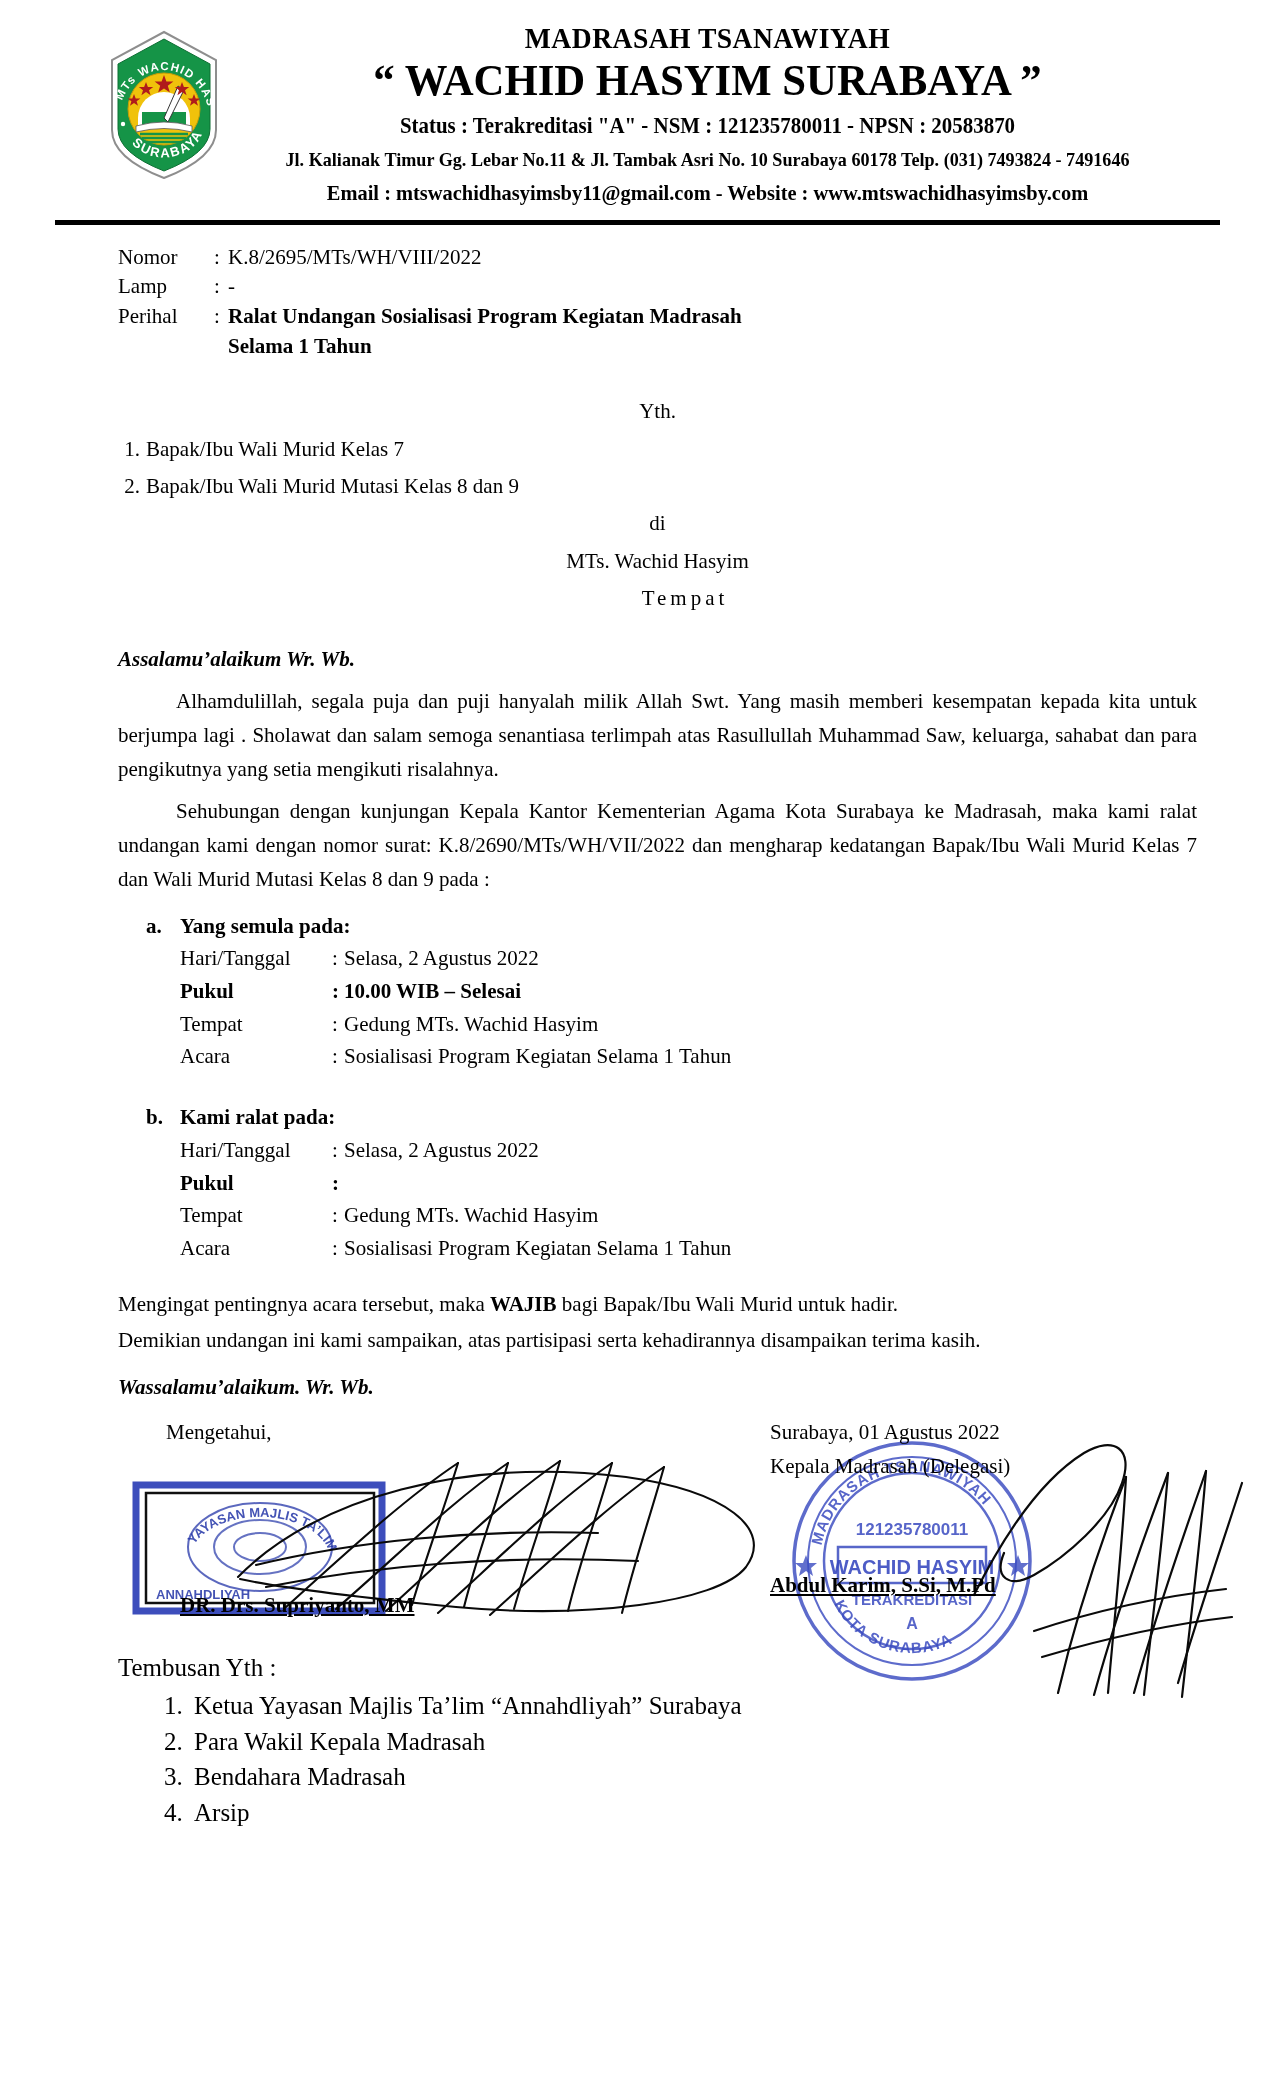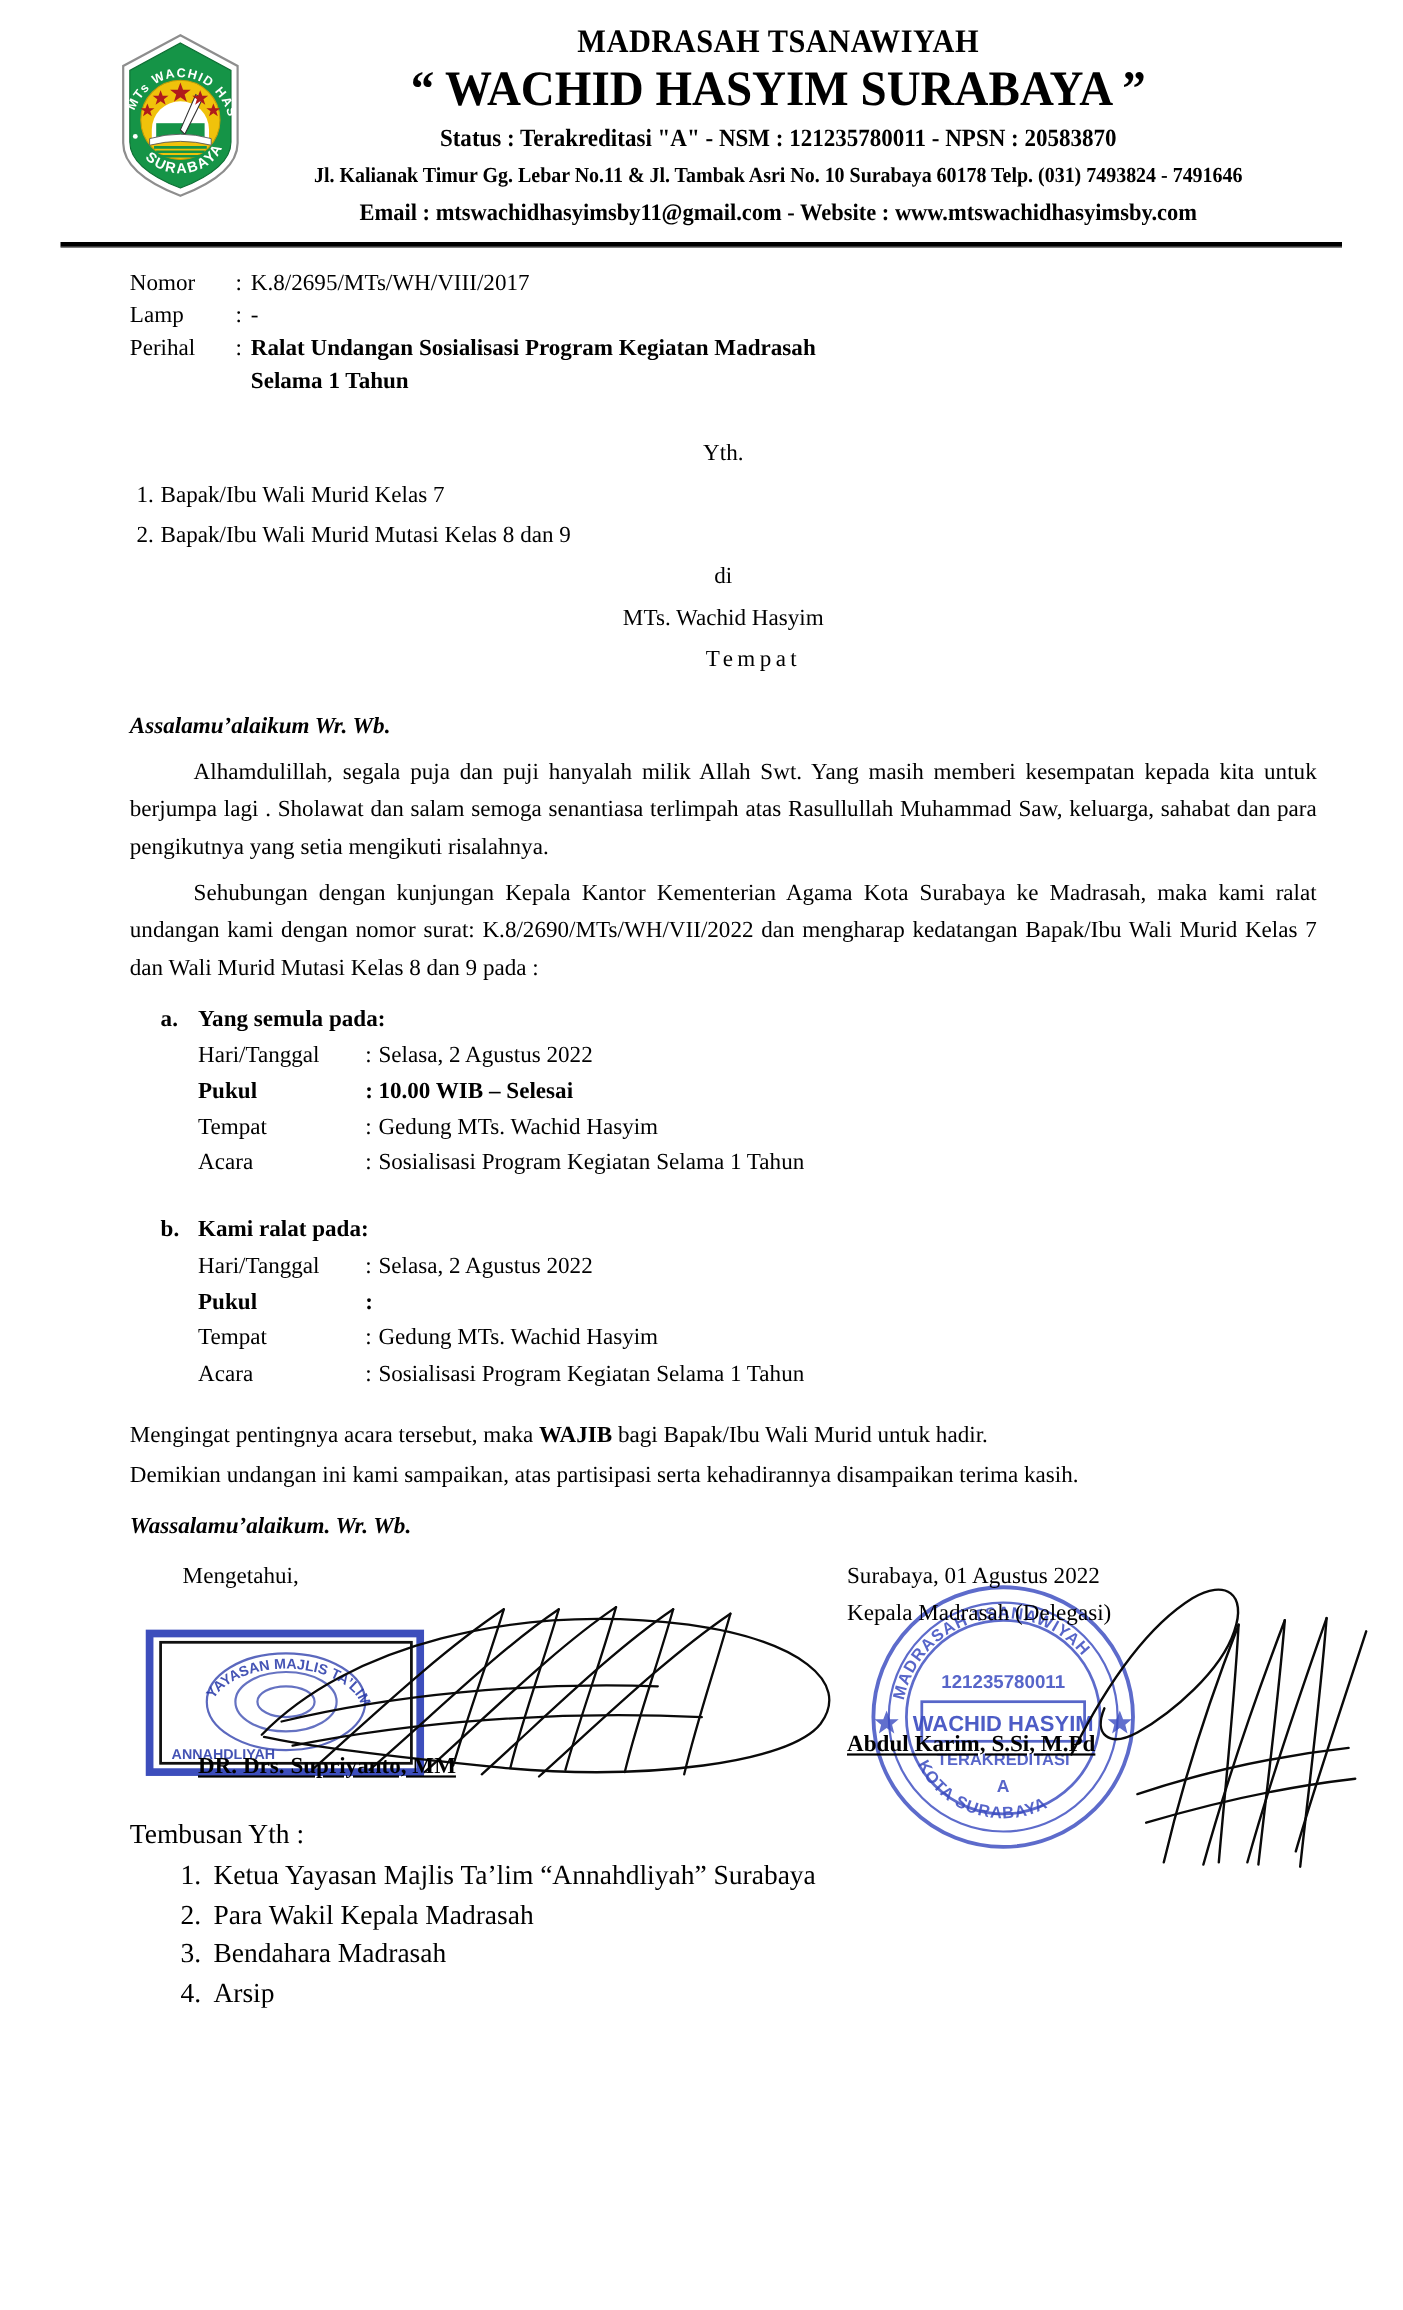--- a/index.html
+++ b/index.html
@@ -222,21 +222,21 @@
   </div>
 
   <div class="kop-rule"></div>
 
   <div class="content">
 
     <div class="ref-table">
       <div class="ref-row">
         <span class="ref-label">Nomor</span>
         <span class="ref-colon">:</span>
-        <span class="ref-value">K.8/2695/MTs/WH/VIII/2017</span>
+        <span class="ref-value">K.8/2695/MTs/WH/VIII/2022</span>
       </div>
       <div class="ref-row">
         <span class="ref-label">Lamp</span>
         <span class="ref-colon">:</span>
         <span class="ref-value">-</span>
       </div>
       <div class="ref-row">
         <span class="ref-label">Perihal</span>
         <span class="ref-colon">:</span>
         <span class="ref-value b">Ralat Undangan Sosialisasi Program Kegiatan Madrasah</span>

